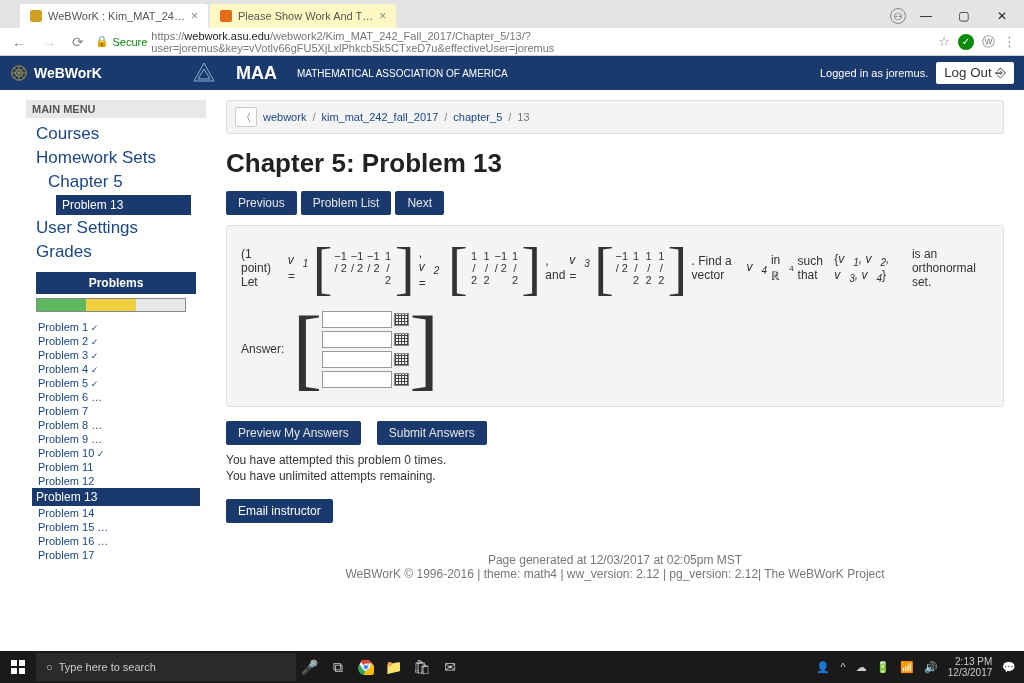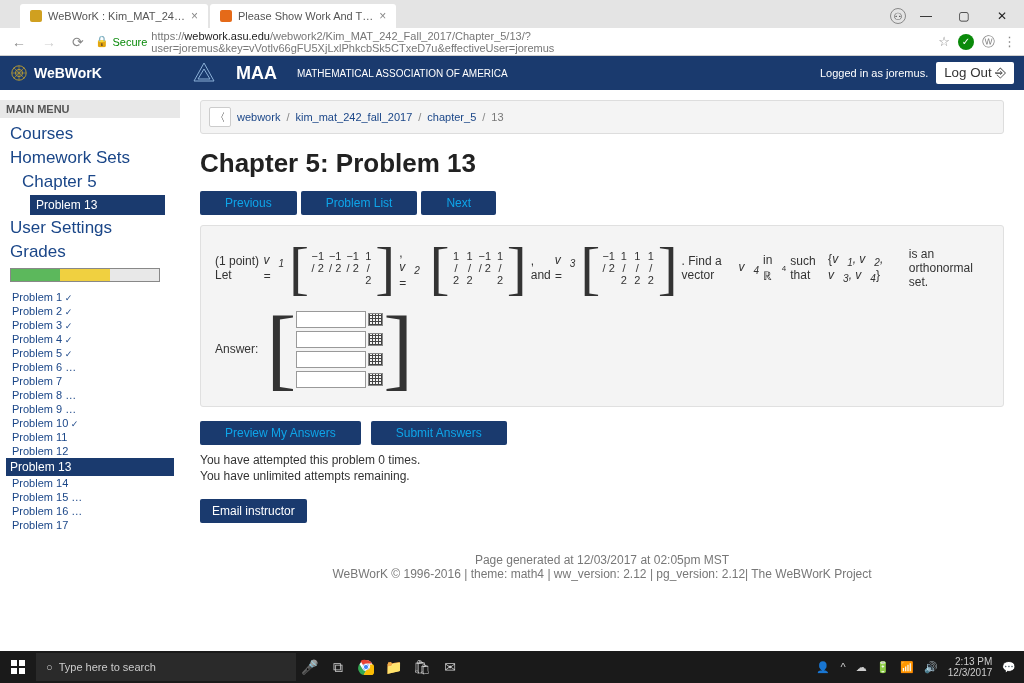--- a/index.html
+++ b/index.html
@@ -1,20 +1,20 @@
 <!DOCTYPE html>
 <html><head>
 <meta charset="utf-8">
 <style>
 * { margin: 0; padding: 0; box-sizing: border-box; font-family: Arial, sans-serif; }
 body { background: #fff; font-size: 12px; color: #333; height: 683px; width: 1024px; overflow: hidden; position: relative; }
 
 
 .browser-tabs { height: 28px; background: #e4e4e4; display: flex; align-items: flex-end; padding-left: 20px; }
-.tab { background: #ffffff; padding: 5px 10px; font-size: 11px; border-radius: 3px 3px 0 0; margin-right: 2px; display: flex; align-items: center; gap: 6px; max-width: 190px; min-width: 130px; color: #555; }
+.tab { background: #fef9c3; padding: 5px 10px; font-size: 11px; border-radius: 3px 3px 0 0; margin-right: 2px; display: flex; align-items: center; gap: 6px; max-width: 190px; min-width: 130px; color: #555; }
 .tab.active { background: #fff; }
 .tab-icon { width: 12px; height: 12px; border-radius: 2px; flex-shrink: 0; }
 .tab-text { white-space: nowrap; overflow: hidden; text-overflow: ellipsis; flex: 1; }
 .tab-close { color: #888; font-size: 12px; cursor: pointer; }
 .window-controls { margin-left: auto; display: flex; gap: 2px; align-items: center; padding-right: 4px; }
 .win-btn { width: 36px; height: 24px; display: flex; align-items: center; justify-content: center; font-size: 12px; color: #222; }
 
 .address-bar { height: 28px; background: #fff; display: flex; align-items: center; padding: 0 8px; border-bottom: 1px solid #d0d0d0; gap: 8px; }
 .nav-btn { color: #888; font-size: 14px; padding: 0 4px; }
 .url-box { flex: 1; display: flex; align-items: center; gap: 4px; font-size: 11px; }
@@ -30,21 +30,21 @@
 .ww-logo-icon { width: 18px; height: 18px; }
 .maa-logo { margin-left: 90px; display: flex; align-items: center; gap: 20px; font-size: 10px; }
 .maa-circle { width: 24px; height: 24px; }
 .login-info { margin-left: auto; display: flex; align-items: center; gap: 8px; font-size: 11px; }
 .logout-btn { background: #fff; color: #333; padding: 3px 8px; border-radius: 2px; border: none; }
 
 
 .content-wrap { display: flex; }
 
 
-.sidebar { width: 180px; padding: 6px 10px; }
+.sidebar { width: 180px; padding: 6px 10px; margin-left: 26px; }
 .main-menu-hdr { background: #e8e8e8; padding: 3px 6px; font-size: 11px; font-weight: bold; color: #555; margin: 4px -10px; }
 .side-link { display: block; color: #1a4688; font-size: 17px; padding: 2px 0; text-decoration: none; }
 .side-sub { padding-left: 12px; }
 .side-active { background: #1a3a6e; color: #fff; padding: 3px 6px; margin: 1px -4px 1px 20px; width: 135px; }
 .problems-hdr { background: #1a3a6e; color: #fff; font-weight: bold; padding: 4px 8px; text-align: center; font-size: 12px; margin: 8px 0 4px; }
 .progress-bar { display: flex; height: 14px; width: 150px; border: 1px solid #888; margin: 4px 0 8px; }
 .pb-green { background: #5cb85c; flex: 1; }
 .pb-yellow { background: #f0d040; flex: 1; }
 .pb-grey { background: #e8e8e8; flex: 1; }
 .prob-link { display: block; color: #1a4688; font-size: 11px; padding: 1px 2px; }
@@ -54,33 +54,33 @@
 
 
 .main { flex: 1; padding: 10px 20px; }
 .breadcrumb-box { background: #f4f4f4; border: 1px solid #ddd; padding: 6px 8px; border-radius: 3px; display: flex; align-items: center; gap: 6px; font-size: 11px; }
 .bc-btn { background: #fff; border: 1px solid #ccc; width: 22px; height: 20px; display: flex; align-items: center; justify-content: center; border-radius: 2px; }
 .bc-link { color: #1a4688; }
 .bc-sep { color: #888; }
 .bc-cur { color: #777; }
 h1.page-title { font-size: 26px; font-weight: bold; margin: 14px 0 12px; color: #222; }
 .nav-row { display: flex; gap: 4px; margin-bottom: 10px; }
-.nav-pill { background: #1a3a6e; color: #0ea5e9; padding: 5px 25px; font-size: 12px; border: none; border-radius: 2px; }
+.nav-pill { background: #1a3a6e; color: #e5e5e5; padding: 5px 12px; font-size: 12px; border: none; border-radius: 2px; }
 .problem-box { background: #f4f4f4; border: 1px solid #e0e0e0; border-radius: 3px; padding: 12px 14px; font-size: 12px; }
 .math-row { display: flex; align-items: center; flex-wrap: nowrap; gap: 4px; font-size: 12px; }
 .vec { display: inline-flex; align-items: center; }
 .bracket { font-size: 60px; font-weight: 100; line-height: 60px; font-family: serif; }
 .bracket-sm { font-size: 90px; font-weight: 100; line-height: 90px; font-family: serif; }
 .vcol { display: flex; flex-direction: row; gap: 2px; text-align: center; font-size: 11px; padding: 0 1px; }
 .answer-row { display: flex; align-items: center; gap: 8px; margin-top: 6px; }
 .ans-inputs { display: flex; flex-direction: column; gap: 3px; }
 .ans-field { display: flex; align-items: center; gap: 2px; }
 .ans-field input { width: 70px; height: 17px; border: 1px solid #999; font-size: 11px; padding: 0 2px; }
 .grid-btn { width: 15px; height: 13px; background: repeating-linear-gradient(0deg,#444,#444 1px,transparent 1px,transparent 3px),repeating-linear-gradient(90deg,#444,#444 1px,transparent 1px,transparent 3px); border: 1px solid #888; }
-.action-row { display: flex; gap: 10px; margin: 14px 0 8px; }
+.action-row { display: flex; gap: 16px; margin: 14px 0 8px; }
 .attempt-text { font-size: 12px; margin: 2px 0; }
 .email-btn { background: #1a3a6e; color: #fff; padding: 5px 12px; font-size: 12px; border: none; border-radius: 2px; margin-top: 14px; }
 
 .footer { text-align: center; font-size: 12px; color: #777; margin-top: 30px; }
 
 
 .taskbar { position: absolute; bottom: 0; left: 0; right: 0; height: 32px; background: #1a1a1a; display: flex; align-items: center; color: #ccc; font-size: 11px; }
 .tb-start { width: 36px; height: 32px; display: flex; align-items: center; justify-content: center; }
 .tb-search { display: flex; align-items: center; gap: 6px; background: #2a2a2a; height: 28px; padding: 0 10px; width: 260px; }
 .tb-icon { width: 28px; height: 28px; display: flex; align-items: center; justify-content: center; font-size: 14px; }
@@ -158,20 +158,21 @@
 <div class="content-wrap">
 
   <div class="sidebar">
     <div class="main-menu-hdr">MAIN MENU</div>
     <a class="side-link">Courses</a>
     <a class="side-link">Homework Sets</a>
     <a class="side-link side-sub">Chapter 5</a>
     <div class="side-active">Problem 13</div>
     <a class="side-link">User Settings</a>
     <a class="side-link">Grades</a>
+    <div class="problems-hdr">Problems</div>
     <div class="progress-bar">
       <div class="pb-green"></div>
         <div class="pb-yellow"></div>
         <div class="pb-grey"></div>
     </div>
     <div id="problem-list">
         <a class="prob-link done">Problem 1</a>
         <a class="prob-link done">Problem 2</a>
         <a class="prob-link done">Problem 3</a>
         <a class="prob-link done">Problem 4</a>

